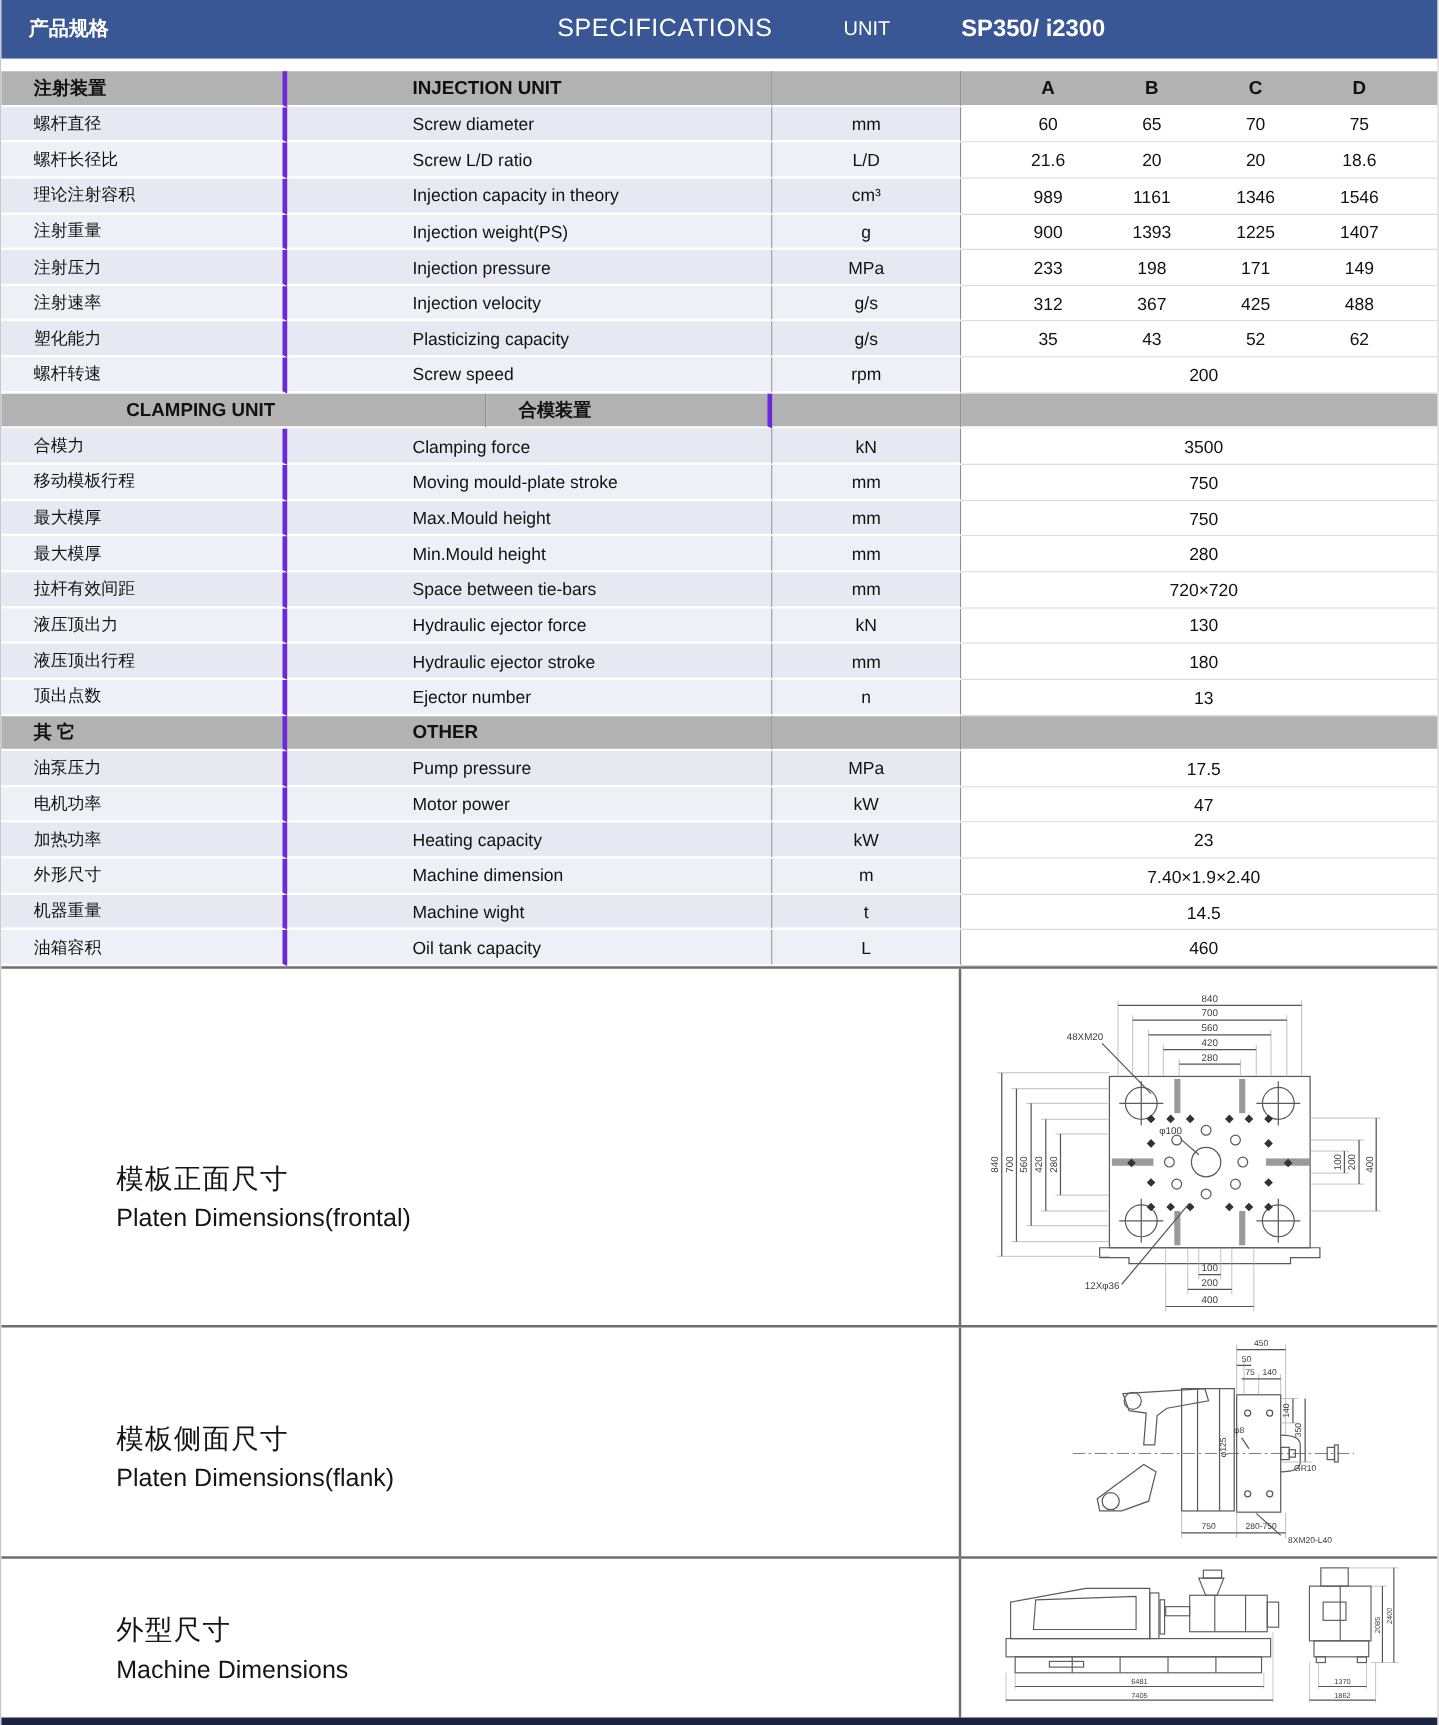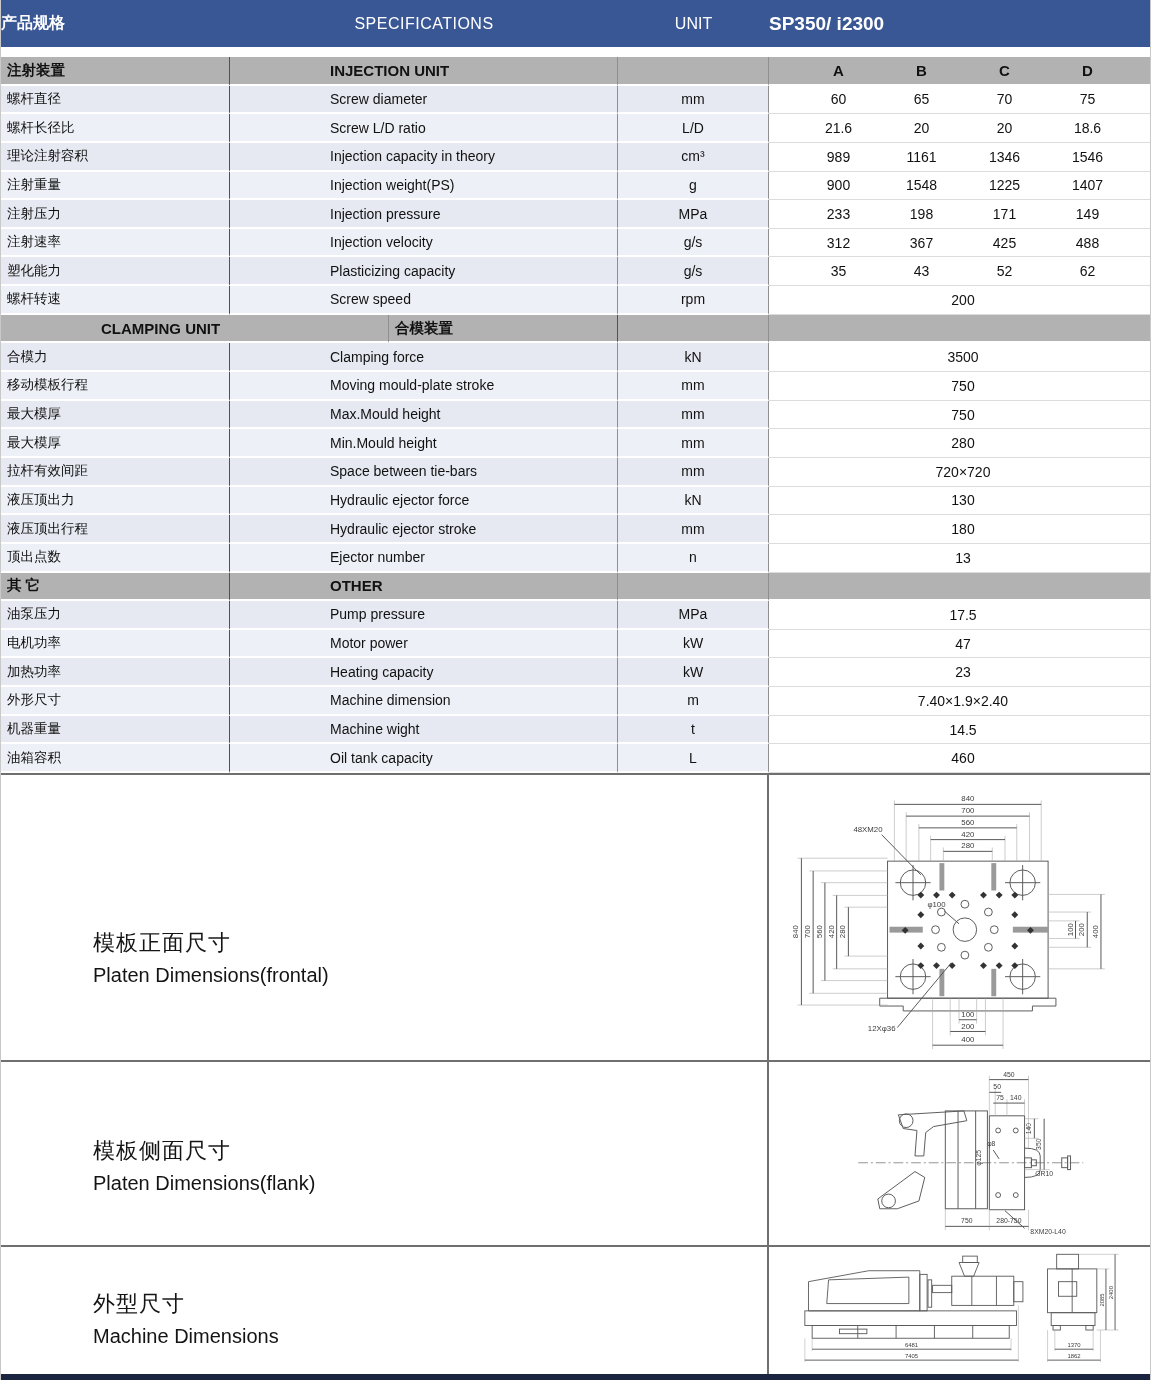--- a/index.html
+++ b/index.html
@@ -2,31 +2,31 @@
 <html style="--header-blue: #3a5795; --section-grey: #b2b2b2; --row-dark: #e6e9f1; --row-light: #edf0f6; --footer-dark: #1b2440;"><head>
 <meta charset="utf-8">
 <style>
   *{box-sizing:border-box;margin:0;padding:0}
   html,body{background:#fff}
   body{width:1151px;font-family:"Liberation Sans","DejaVu Sans",sans-serif;color:#111}
   .page{width:1151px;height:1380px;display:flex;flex-direction:column;border-left:1px solid #c9c9c9;border-right:1px solid #c9c9c9;overflow:hidden}
 
   
   .topbar{height:47px;background:var(--header-blue,#3a5795);color:#fff;display:flex;align-items:center;flex:none}
-  .topbar .t-cn{width:229px;font-weight:bold;font-size:16px}
-  .topbar .t-spec{width:388px;text-align:center;font-size:16px;letter-spacing:.5px}
+  .topbar .t-cn{width:229px;padding-left:22px;font-weight:bold;font-size:16px}
+  .topbar .t-spec{width:388px;text-align:right;font-size:20px;letter-spacing:.5px}
   .topbar .t-unit{width:151px;text-align:center;font-size:16px}
   .topbar .t-model{flex:1;text-align:left;font-weight:bold;font-size:19px}
   .gap{height:10px;background:#fff;flex:none}
 
   
   .spec-table{height:716px;display:flex;flex-direction:column;flex:none}
   .row{flex:1;display:flex;min-height:0}
   .cell{display:flex;align-items:center;overflow:hidden}
-  .c1{width:229px;padding-left:6px;font-size:13.5px;border-right:1px solid #6d28d9;border-bottom:2px solid #fff}
+  .c1{width:229px;padding-left:26px;font-size:13.5px;border-right:4px solid #6d28d9;border-bottom:2px solid #fff}
   .c2{width:388px;padding-left:100px;font-size:14px;border-right:1px solid #8f8f8f;border-bottom:2px solid #fff}
   .c3{width:151px;justify-content:center;font-size:14px;border-right:1px solid #8f8f8f;border-bottom:2px solid #fff}
   .c4{flex:1;display:flex;background:#fff;border-bottom:1px solid #dcdcdc;padding:0 21px 0 28px}
   .vcell{flex:1;display:flex;align-items:center;justify-content:center;font-size:14px}
   .span-val{flex:1;display:flex;align-items:center;justify-content:center;font-size:14px}
   .shade-a .c1,.shade-a .c2,.shade-a .c3{background:var(--row-dark,#e6e9f1)}
   .shade-b .c1,.shade-b .c2,.shade-b .c3{background:var(--row-light,#edf0f6)}
   .section .c1,.section .c2,.section .c3,.section .c4{background:var(--section-grey,#b2b2b2);font-weight:bold}
   .section .c4{border-bottom:2px solid #fff}
   .section .c1{font-size:14.5px}
@@ -108,21 +108,21 @@
           <div class="vcell">1346</div>
           <div class="vcell">1546</div>
         </div>
       </div>
       <div class="row shade-b">
         <div class="cell c1">注射重量</div>
         <div class="cell c2">Injection weight(PS)</div>
         <div class="cell c3">g</div>
         <div class="cell c4">
           <div class="vcell">900</div>
-          <div class="vcell">1548</div>
+          <div class="vcell">1393</div>
           <div class="vcell">1225</div>
           <div class="vcell">1407</div>
         </div>
       </div>
       <div class="row shade-a">
         <div class="cell c1">注射压力</div>
         <div class="cell c2">Injection pressure</div>
         <div class="cell c3">MPa</div>
         <div class="cell c4">
           <div class="vcell">233</div>

